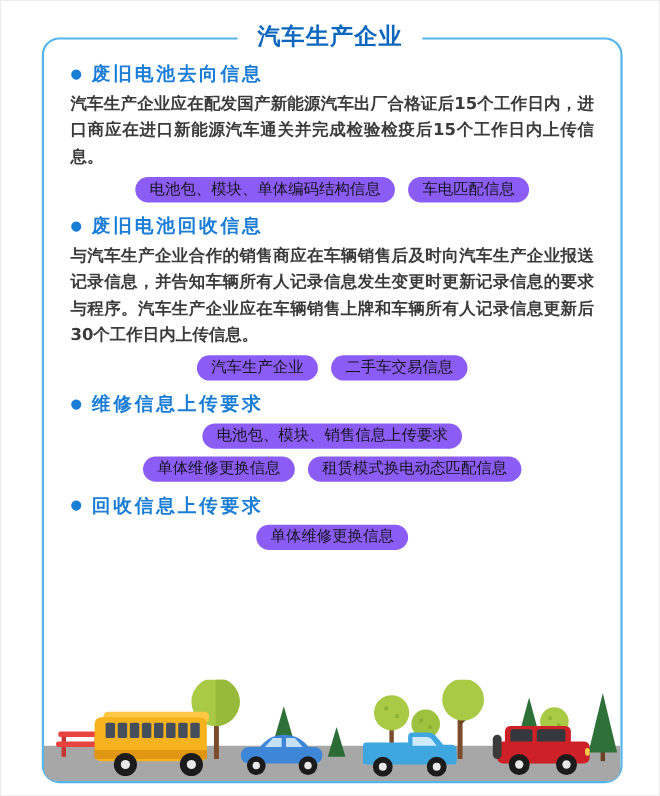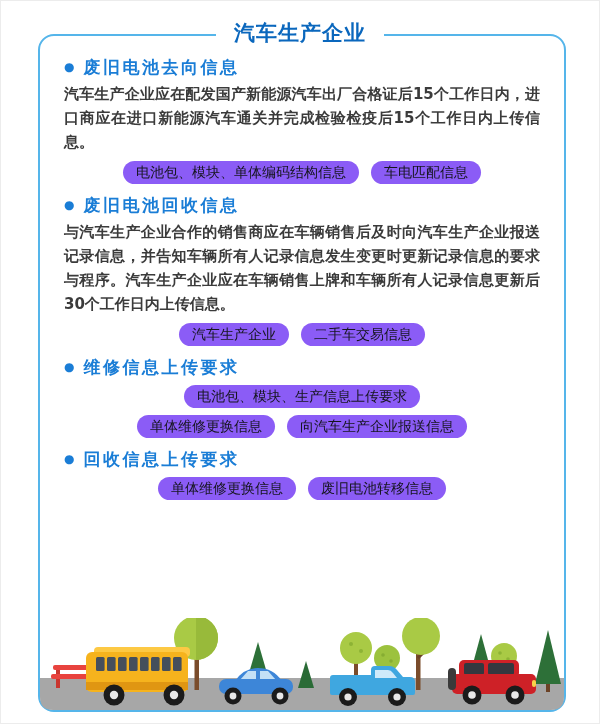--- a/index.html
+++ b/index.html
@@ -82,35 +82,34 @@
             <span class="pill">汽车生产企业</span>
             <span class="pill">二手车交易信息</span>
           </div>
         </div>
         <div class="section">
           <div class="heading-row">
             <span class="bullet">●</span>
             <span class="heading">维修信息上传要求</span>
           </div>
           <div class="pill-row">
-            <span class="pill">电池包、模块、生产信息上传要求</span>
+            <span class="pill">电池包、模块、销售信息上传要求</span>
           </div>
           <div class="pill-row">
             <span class="pill">单体维修更换信息</span>
-            <span class="pill">向汽车生产企业报送信息</span>
+            <span class="pill">租赁模式换电动态匹配信息</span>
           </div>
         </div>
         <div class="section">
           <div class="heading-row">
             <span class="bullet">●</span>
             <span class="heading">回收信息上传要求</span>
           </div>
           <div class="pill-row">
             <span class="pill">单体维修更换信息</span>
-            <span class="pill">废旧电池转移信息</span>
           </div>
         </div>
       </div>
 
     <svg class="illustration" viewBox="0 0 524 92" aria-hidden="true">
 
       <path d="M0,60 H524 V79 Q524,92 511,92 H13 Q0,92 0,79 Z" fill="#a7a7a7"></path>
 
       <g>
         <rect x="154.5" y="30" width="4.5" height="42" fill="#7a4c2b"></rect>

